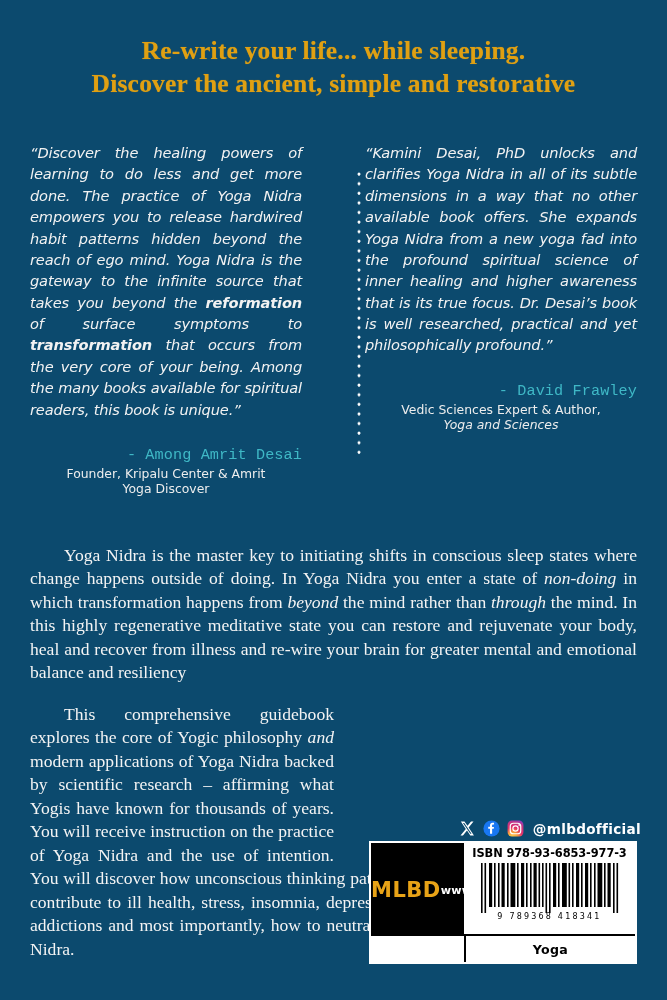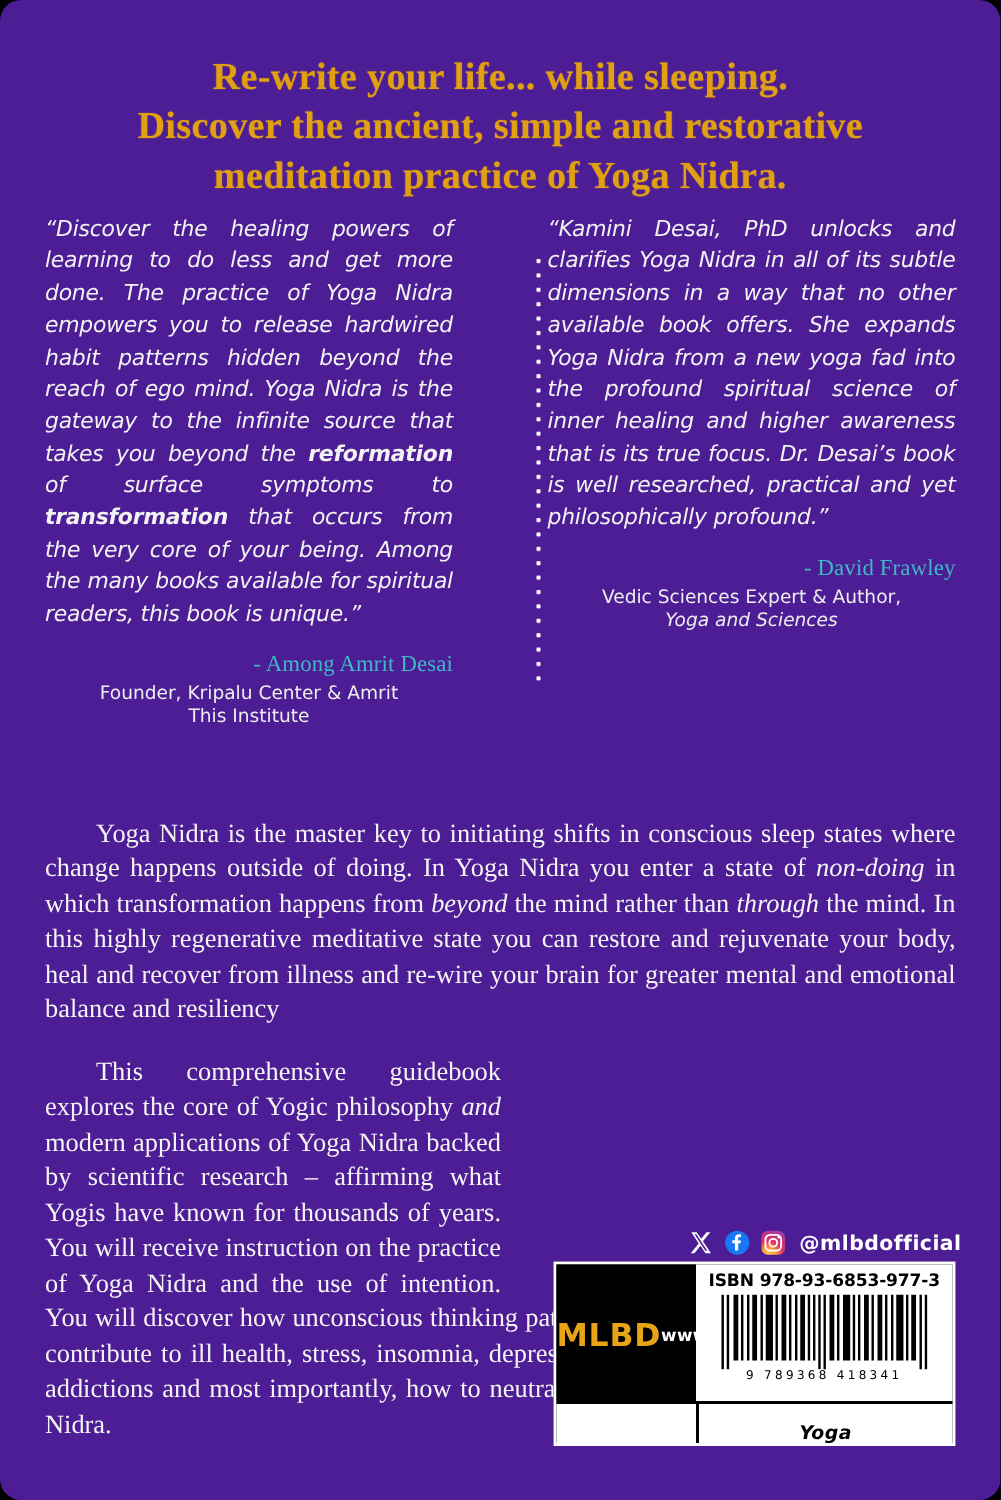--- a/index.html
+++ b/index.html
@@ -14,23 +14,22 @@
     overflow: hidden;
     position: relative;
     font-family: "Liberation Serif", "DejaVu Serif", serif;
     color: #ffffff;
   }
 
   .cover {
     position: relative;
     width: 667px;
     height: 1000px;
-    background: #4c1d95;
+    background: #0c4a6e;
     box-sizing: border-box;
-    border-radius: 14px;
   }
 
   
   .headline {
     position: absolute;
     top: 34px;
     left: 26px;
     right: 26px;
     text-align: center;
     color: #e0a012;
@@ -70,26 +69,26 @@
     text-justify: inter-word;
     margin: 0;
     letter-spacing: -0.15px;
   }
   .quote-body b {
     font-weight: 700;
     font-style: italic;
   }
 
   .attrib-name {
-    font-family: Liberation Serif, serif;
+    font-family: Liberation Mono, monospace;
     font-style: normal;
     font-size: 15.2px;
     color: #3fb8c6;
     text-align: right;
-    margin-top: 14px;
+    margin-top: 26px;
     letter-spacing: 0.1px;
   }
   .attrib-role {
     font-family: "DejaVu Sans", "Liberation Sans", sans-serif;
     font-size: 12.4px;
     line-height: 1.25;
     color: #ededed;
     text-align: center;
     margin-top: 2px;
   }
@@ -275,51 +274,49 @@
     align-items: stretch;
     border-top: 2px solid #000000;
   }
   .bp-bottom .cellA {
     flex: 0 0 93px;
     border-right: 2px solid #000000;
   }
   .bp-bottom .cellB {
     flex: 1 1 auto;
     display: flex;
-    align-items: flex-end;
+    align-items: center;
     justify-content: center;
-    font-style: italic;
   }
   .cat-label {
     font-family: "DejaVu Sans", "Liberation Sans", sans-serif;
     font-weight: 700;
     font-size: 12.6px;
     color: #000000;
     letter-spacing: 0.3px;
   }
 </style>
 </head>
 <body>
 
 <div class="cover">
 
   <div class="headline">
     <span class="h-l1">Re-write your life... while sleeping.</span>
     <span class="h-l2">Discover the ancient, simple and restorative</span>
-    <span class="h-l3">meditation practice of Yoga Nidra.</span>
   </div>
 
   <div class="quotes">
 
     <div class="quote-col left">
       <p class="quote-body"><span>“Discover the healing powers of learning to do less and get more done. The practice of Yoga Nidra empowers you to release hardwired habit patterns hidden beyond the reach of ego mind. Yoga Nidra is the gateway to the infinite source that takes you beyond the </span><b>reformation</b><span> of surface symptoms to </span><b>transformation</b><span> that occurs from the very core of your being. Among the many books available for spiritual readers, this book is unique.”</span></p>
       <div class="attrib-name">- Among Amrit Desai</div>
       <div class="attrib-role">
         <span>Founder, Kripalu Center &amp; Amrit</span><br>
-        <span>This Institute</span>
+        <span>Yoga Discover</span>
       </div>
     </div>
 
     <div class="dot-divider"></div>
 
     <div class="quote-col right">
       <p class="quote-body">“Kamini Desai, PhD unlocks and clarifies Yoga Nidra in all of its subtle dimensions in a way that no other available book offers. She expands Yoga Nidra from a new yoga fad into the profound spiritual science of inner healing and higher awareness that is its true focus. Dr. Desai’s book is well researched, practical and yet philosophically profound.”</p>
       <div class="attrib-name">- David Frawley</div>
       <div class="attrib-role">
         <span>Vedic Sciences Expert &amp; Author,</span>

